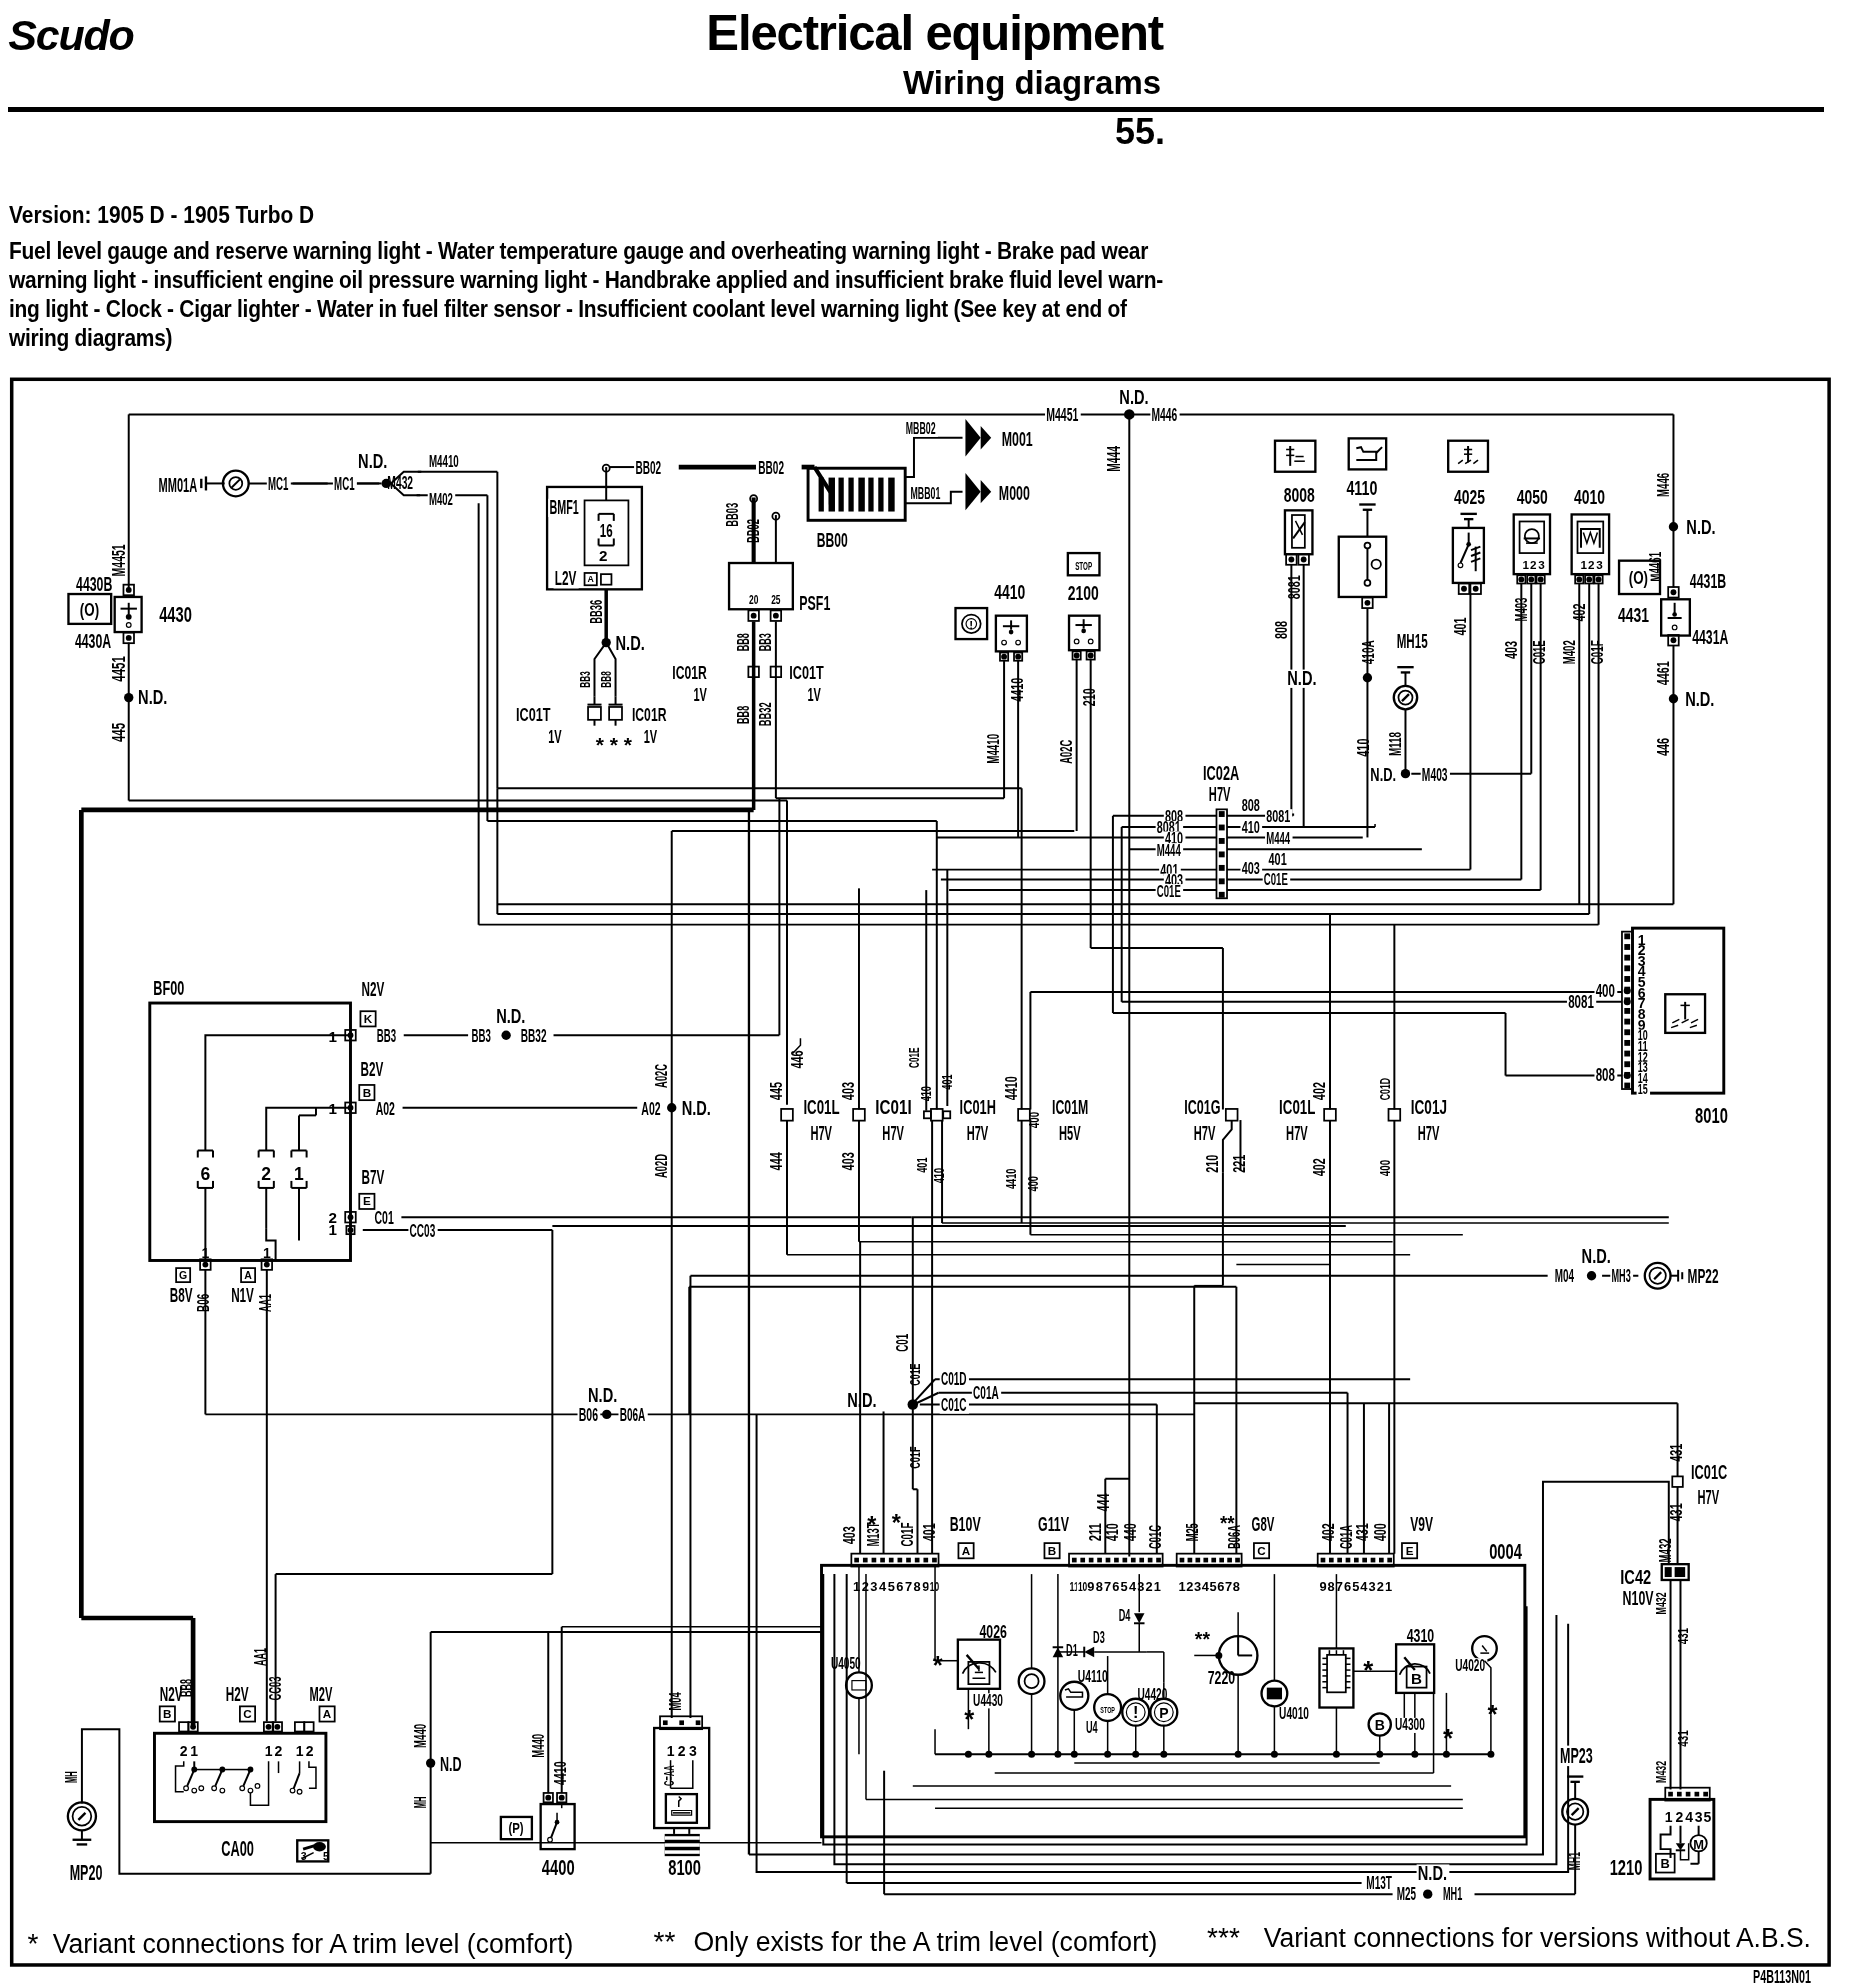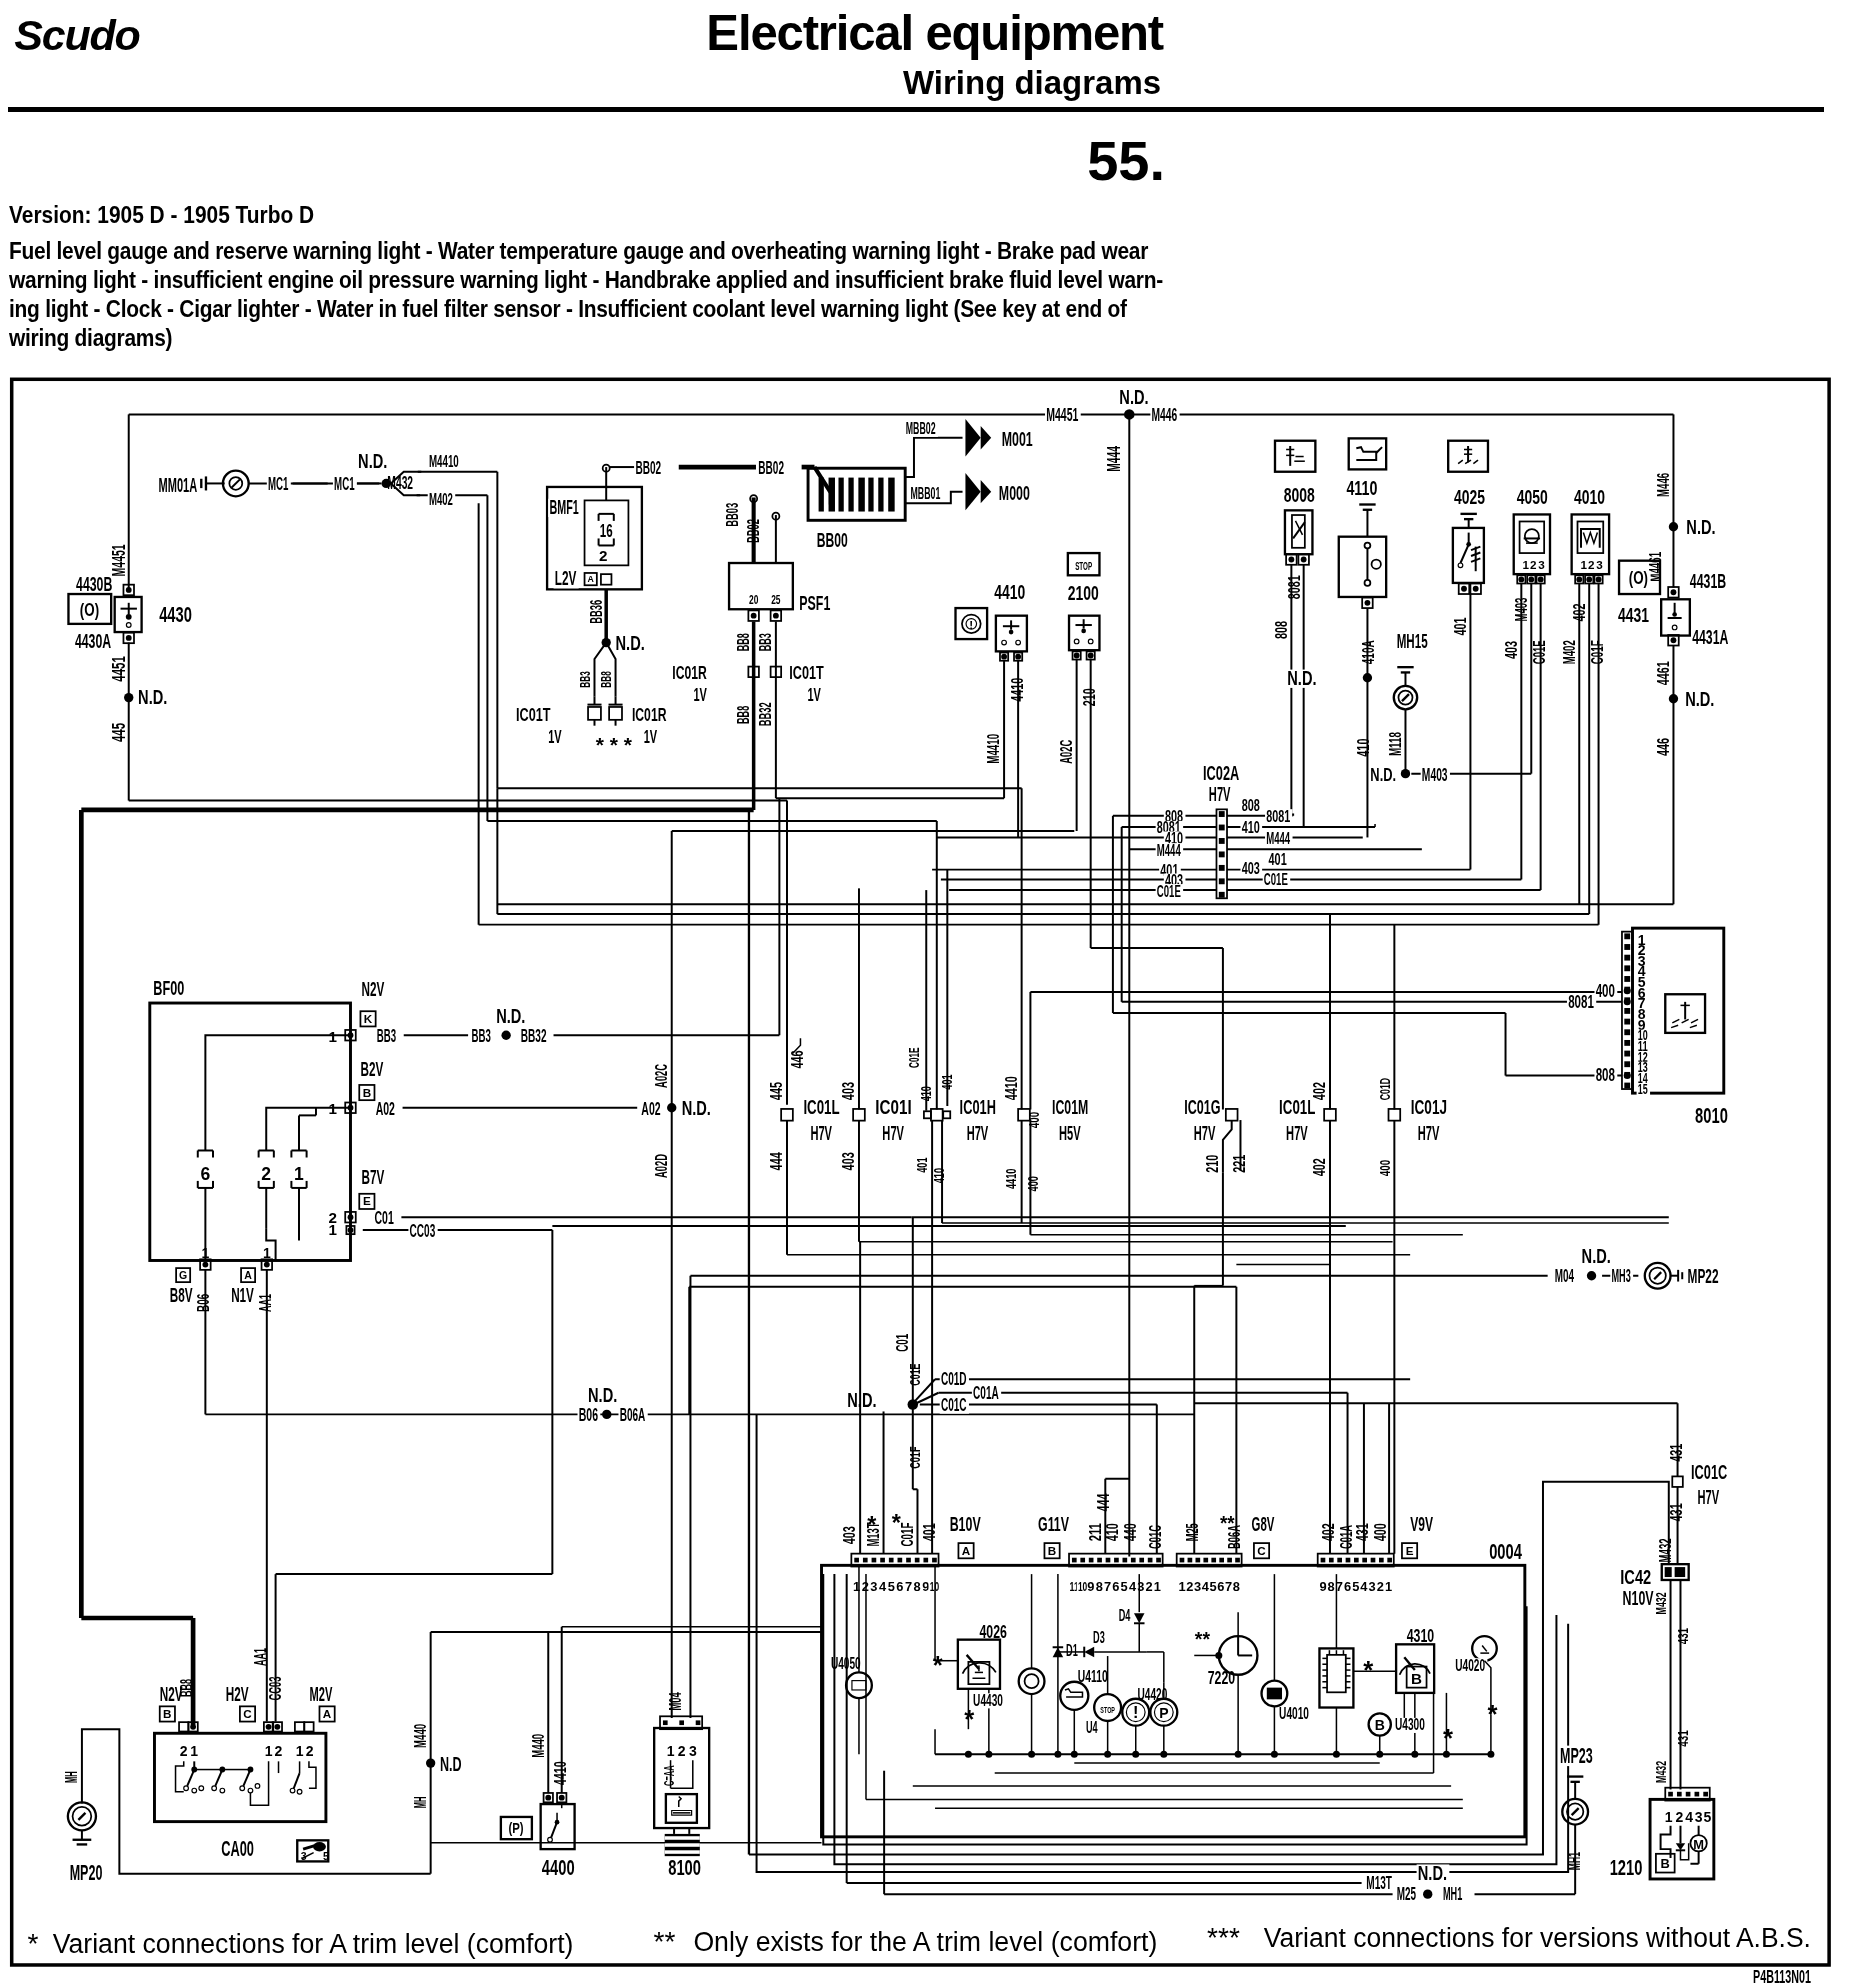--- a/index.html
+++ b/index.html
@@ -1,29 +1,29 @@
 <!DOCTYPE html>
 <html style="font-size:9.4px"><head><meta charset="utf-8">
 <style>
 html,body{margin:0;padding:0;background:#fff;}
 #page{position:relative;width:1849px;height:1985px;background:#fff;font-family:"Liberation Sans",sans-serif;}
 .abs{position:absolute;}
 </style></head>
 <body>
 <div id="page">
 
-<div class="abs" style="left:8.2px;top:10.5px;font-size:43px;font-weight:bold;font-style:italic;letter-spacing:-1.2px;margin-left:6px;">Scudo</div>
+<div class="abs" style="left:8.2px;top:10.5px;font-size:43px;font-weight:bold;font-style:italic;letter-spacing:-1.2px;">Scudo</div>
 
 <div class="abs" style="right:686px;top:3.5px;font-size:50px;font-weight:bold;letter-spacing:-1.2px;white-space:nowrap;transform:scaleX(0.982);transform-origin:100% 0;">Electrical equipment</div>
 
 <div class="abs" style="right:688px;top:63px;font-size:34px;font-weight:bold;white-space:nowrap;transform:scaleX(0.97);transform-origin:100% 0;">Wiring diagrams</div>
 
 <div class="abs" style="left:8.2px;top:107px;width:1816px;height:4.7px;background:#000;"></div>
 
-<div class="abs" style="left:0;top:128px;width:1165px;text-align:right;font-size:56px;font-weight:bold;">55.</div>
+<div class="abs" style="left:0;top:111px;width:1165px;text-align:right;font-size:36px;font-weight:bold;">55.</div>
 
 <div class="abs" style="left:9.4px;top:201px;font-size:24.6px;font-weight:bold;white-space:nowrap;transform:scaleX(0.85);transform-origin:0 0;">Version: 1905 D - 1905 Turbo D</div>
 
 <div class="abs" style="left:9.4px;top:236px;font-size:24px;font-weight:bold;line-height:29px;letter-spacing:-0.3px;white-space:nowrap;transform:scaleX(0.872);transform-origin:0 0;">Fuel level gauge and reserve warning light - Water temperature gauge and overheating warning light - Brake pad wear<br>warning light - insufficient engine oil pressure warning light - Handbrake applied and insufficient brake fluid level warn-<br>ing light - Clock - Cigar lighter - Water in fuel filter sensor - Insufficient coolant level warning light (See key at end of<br>wiring diagrams)</div>
 
 <svg class="abs" style="left:0;top:0;" width="1849" height="1985" viewBox="0 0 3160 3392">
 
 <rect x="20" y="648" width="3106" height="2710" fill="none" stroke="#000" stroke-width="6"></rect>
 
 <line x1="352" y1="826" x2="384" y2="826" stroke="#000" stroke-width="3.4"></line>

